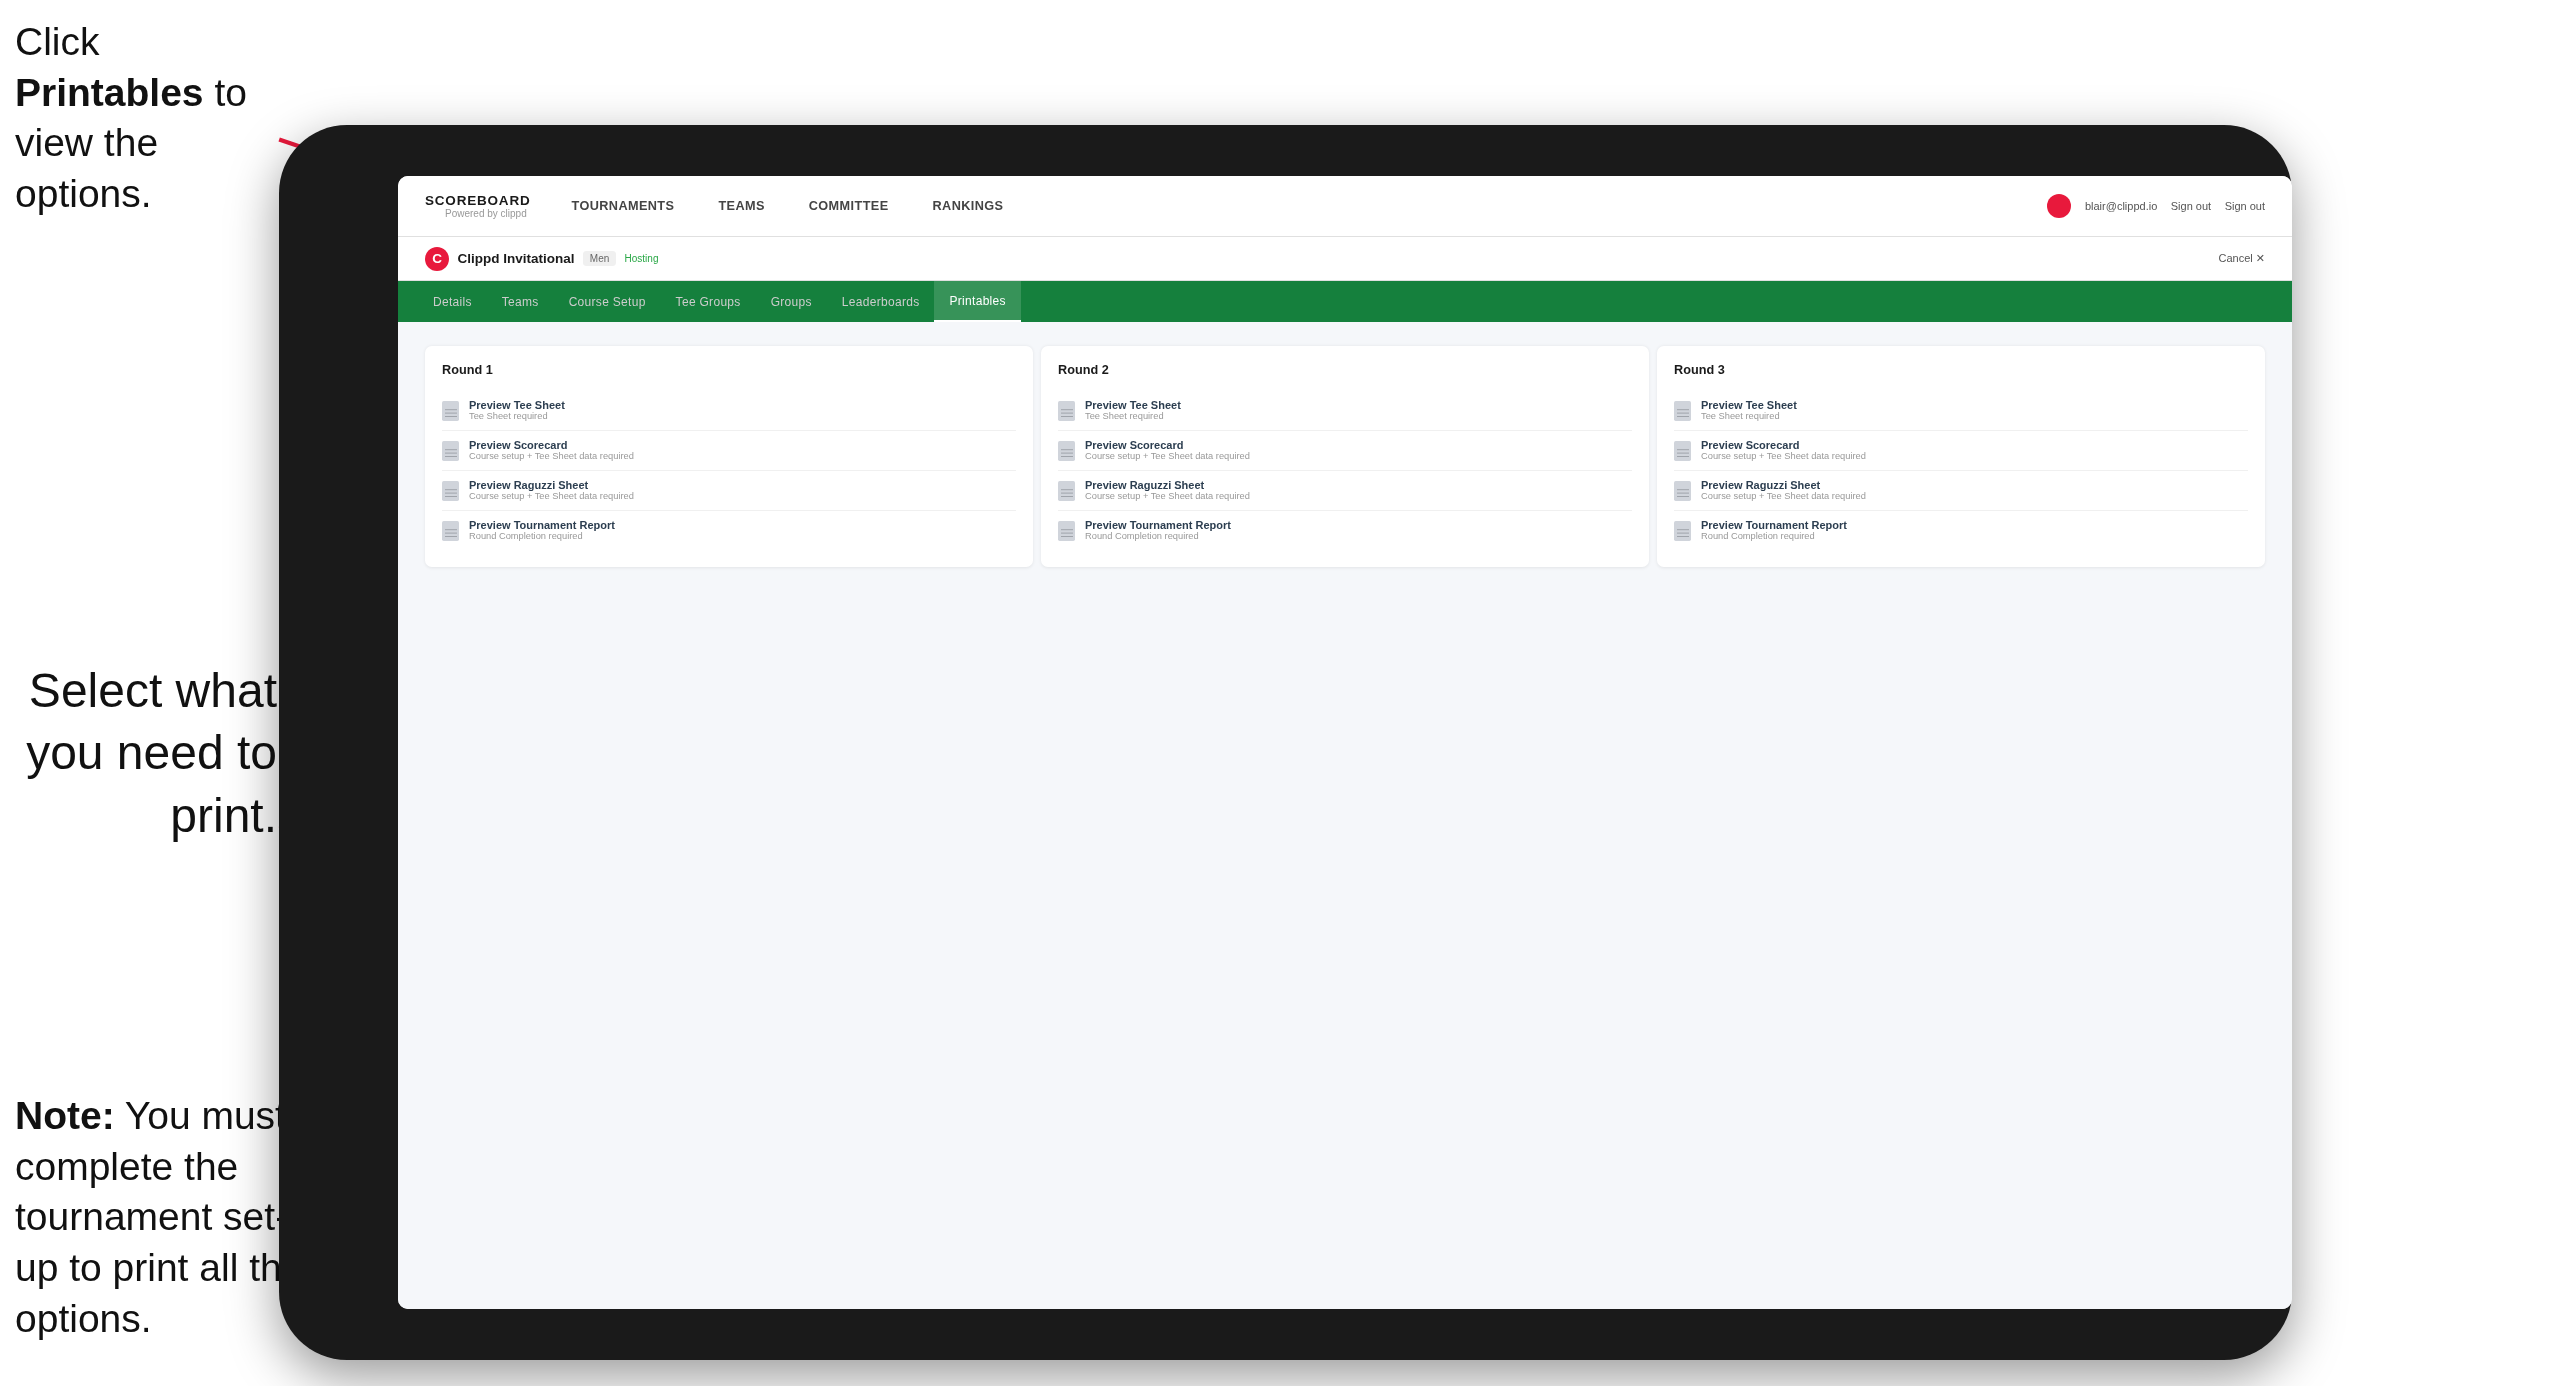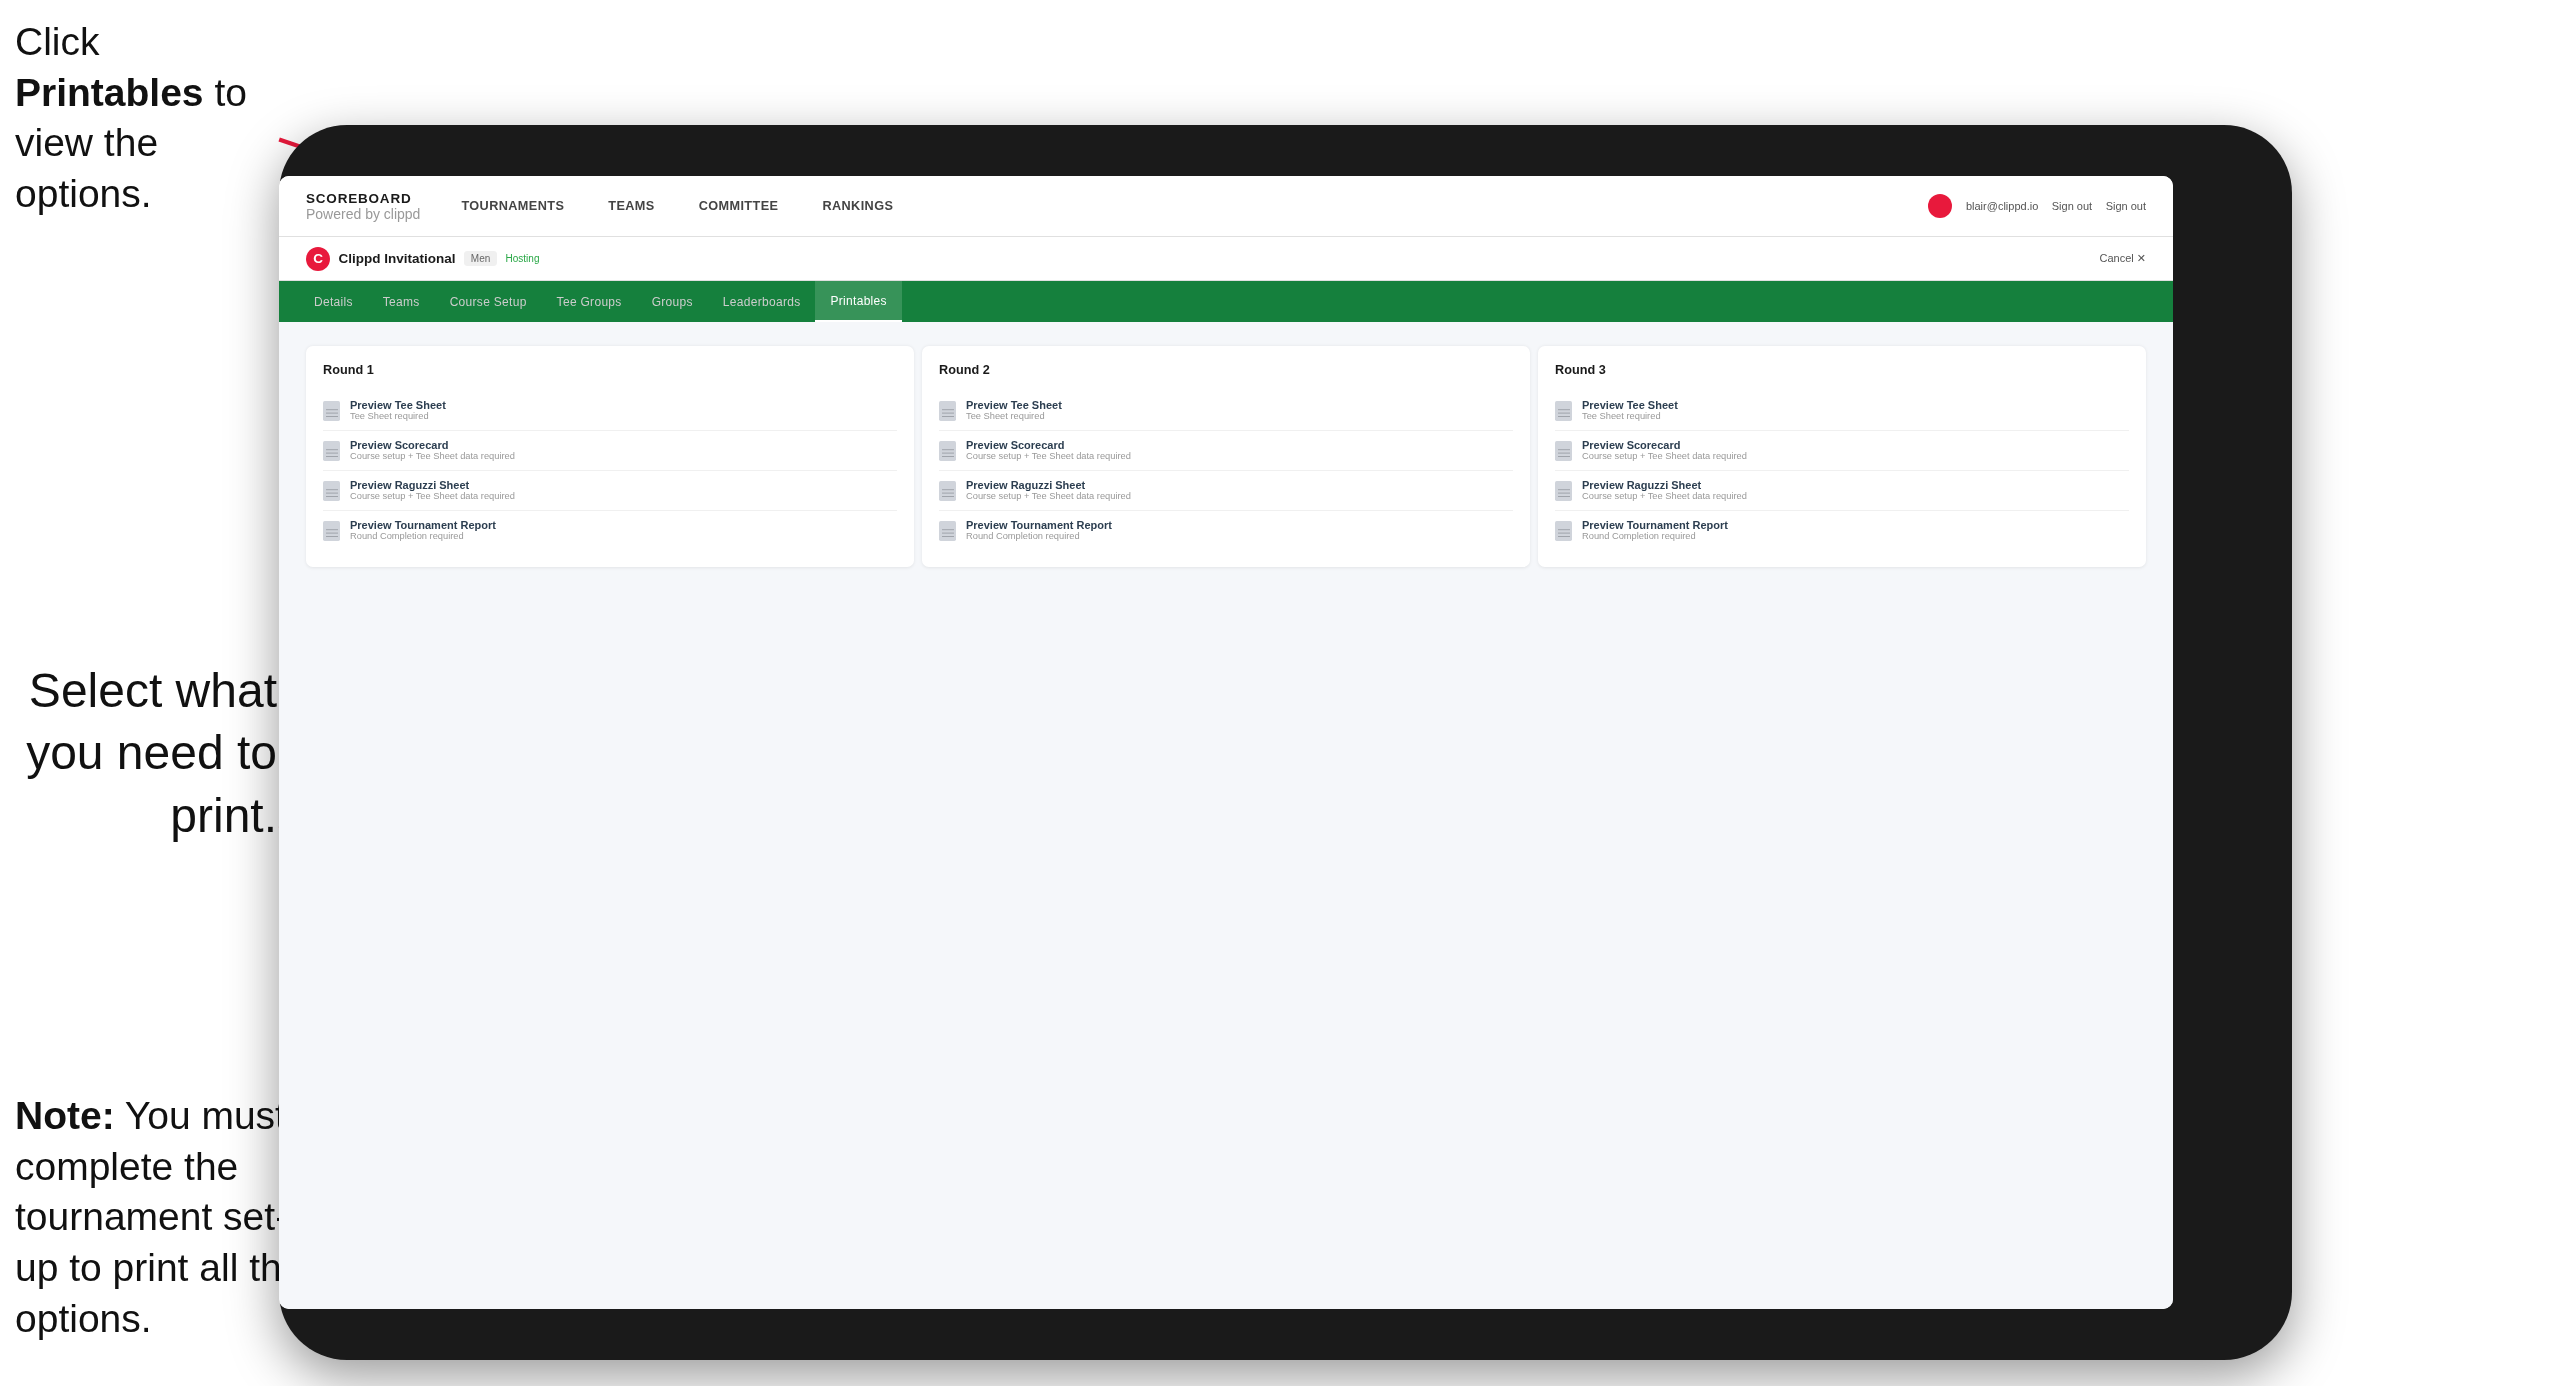--- a/index.html
+++ b/index.html
@@ -61,21 +61,21 @@
       position: absolute;
       top: 125px;
       left: 279px;
       width: 2013px;
       height: 1235px;
       background: #1a1a1a;
       border-radius: 68px;
       box-shadow: 0 17px 51px rgba(0,0,0,0.4);
       display: flex;
       align-items: center;
-      justify-content: flex-start;
+      justify-content: flex-end;
     }
 
     .tablet-screen {
       width: 1894px;
       height: 1133px;
       background: #f5f5f5;
       border-radius: 10px;
       overflow: hidden;
       display: flex;
       flex-direction: column;
@@ -311,21 +311,21 @@
     </marker>
   </defs>
 </svg>
 
 <div class="tablet-outer">
   <div class="tablet-screen">
 
     <div class="top-nav">
       <div class="logo-area">
         <div style="font-size:13.5px;font-weight:800;letter-spacing:0.8px;color:#1a1a1a;">SCOREBOARD</div>
-        <div style="font-size:14px;color:#999;">Powered by clippd</div>
+        <div style="font-size:10px;color:#999;margin-left:20px;">Powered by clippd</div>
       </div>
 
       <nav class="main-nav">
         <div class="nav-item">TOURNAMENTS</div>
         <div class="nav-item">TEAMS</div>
         <div class="nav-item">COMMITTEE</div>
         <div class="nav-item">RANKINGS</div>
       </nav>
 
       <div class="nav-right">

